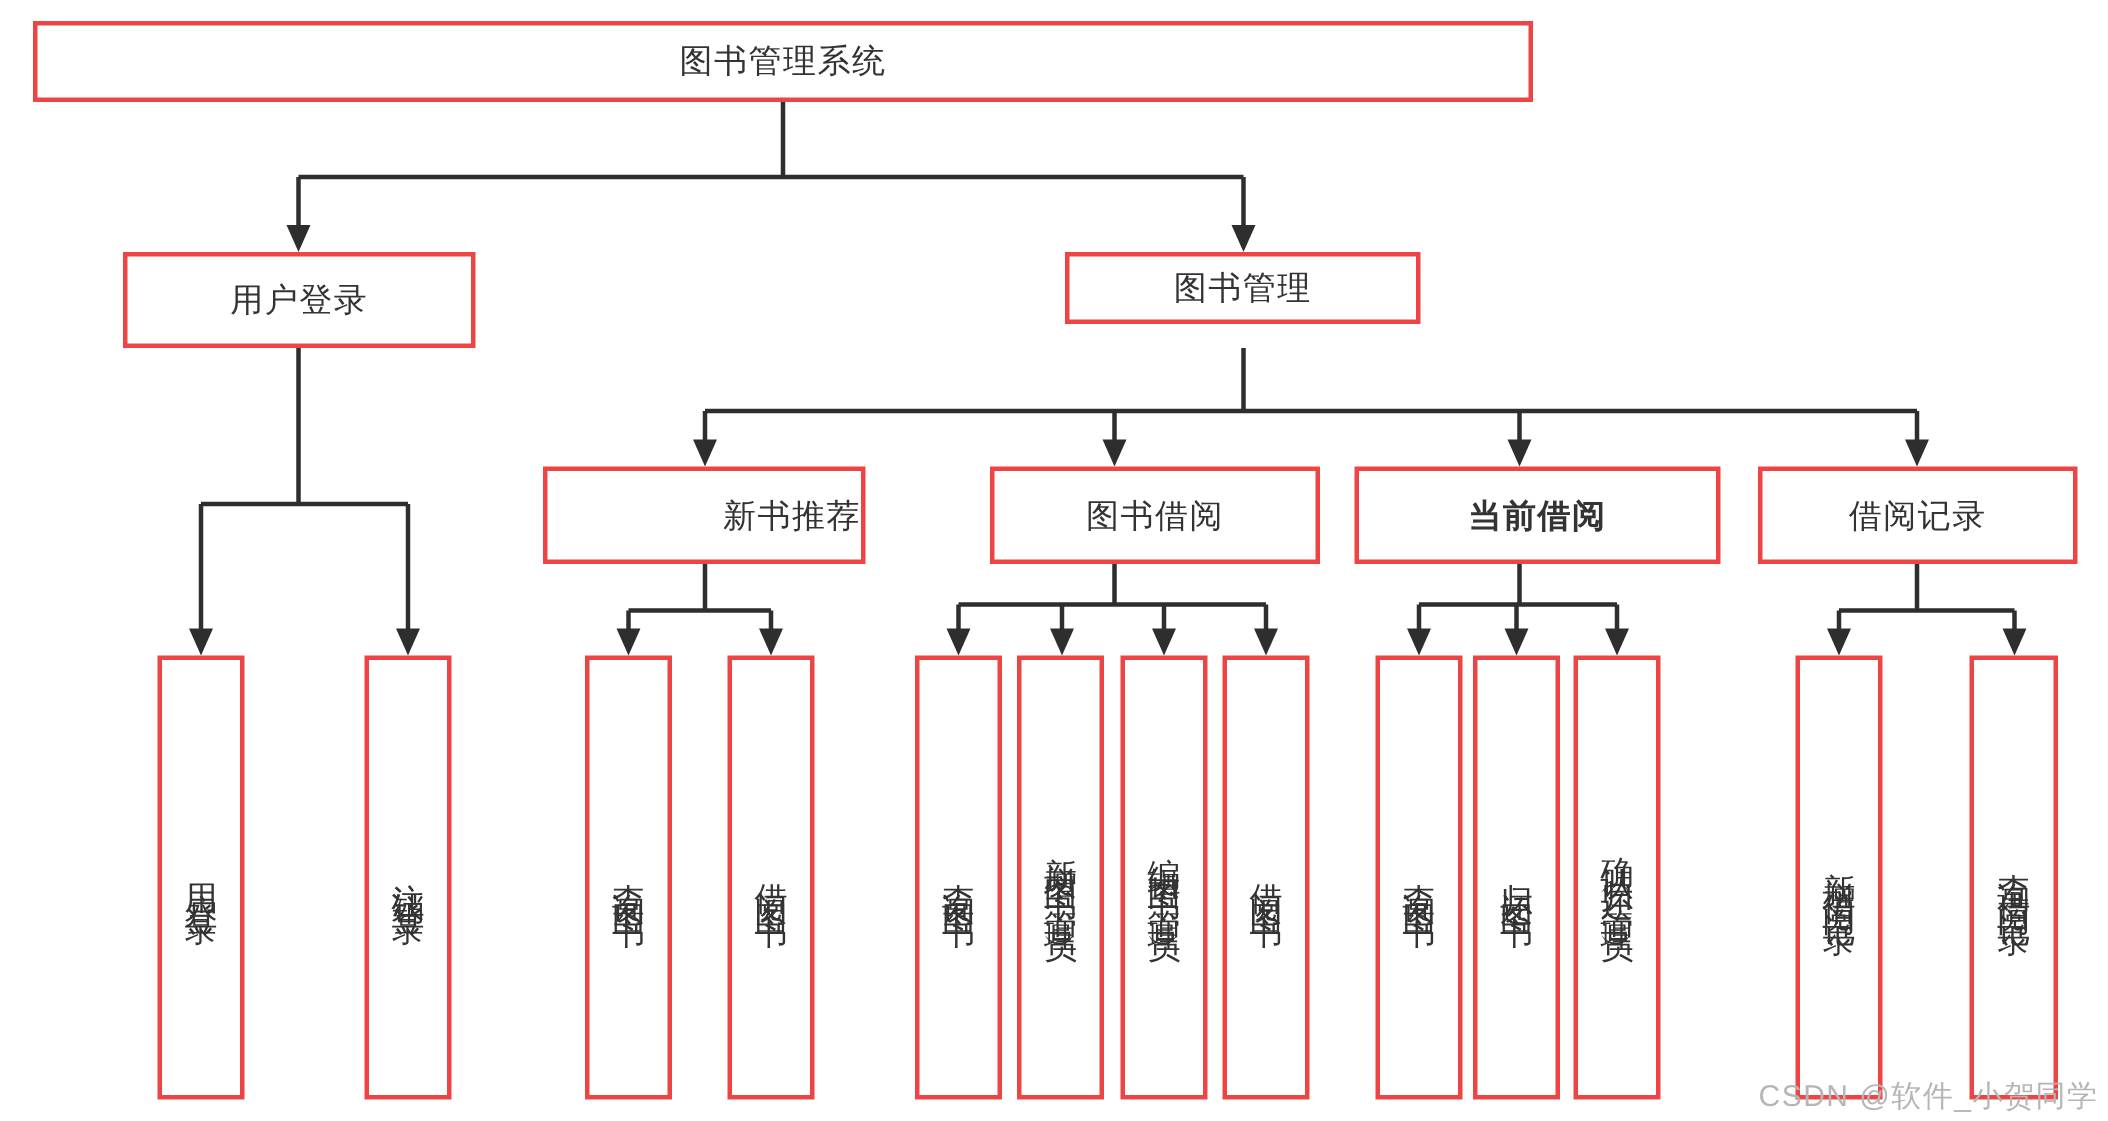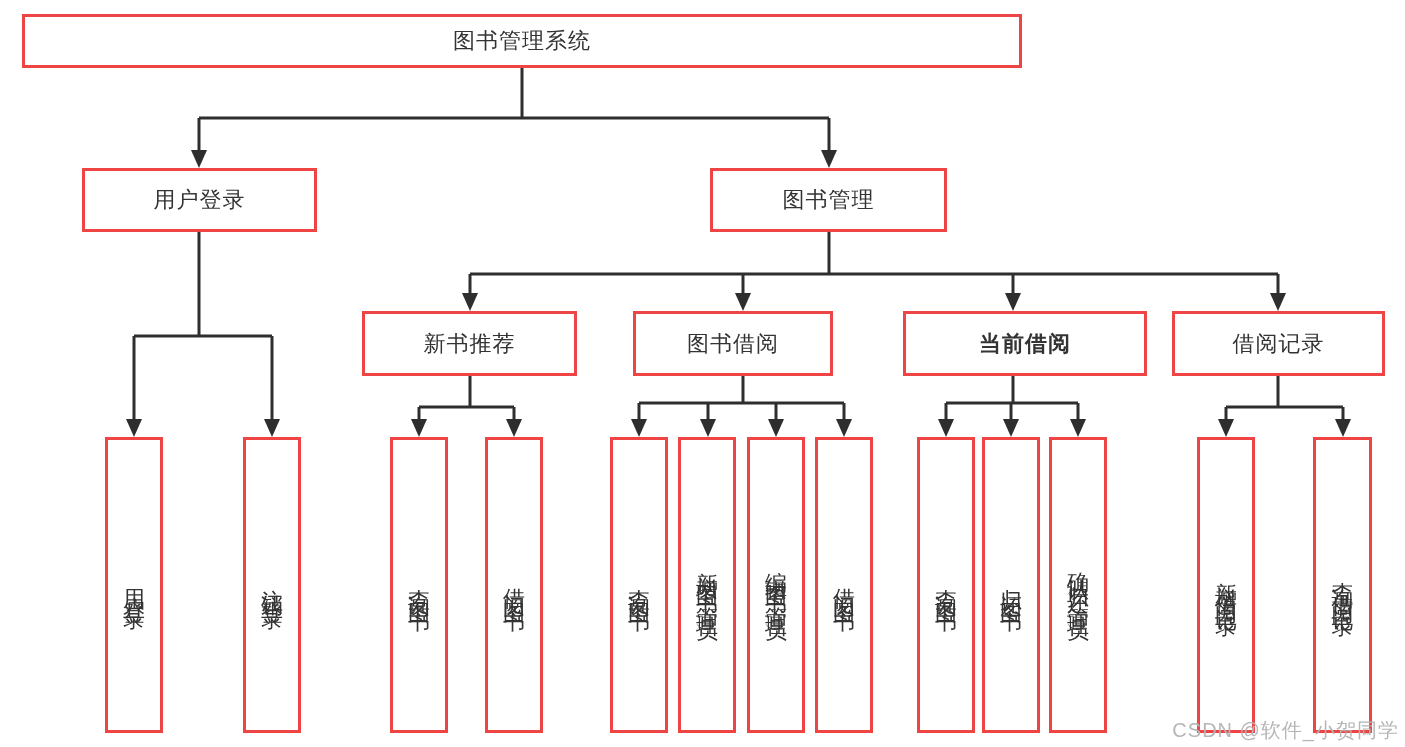--- a/index.html
+++ b/index.html
@@ -127,28 +127,28 @@
       <polygon points="1343,437 1335,419 1351,419"></polygon>
   </svg>
 
   <div class="node" style="left:22px; top:14px; width:1000px; height:54px;">
     <span class="hlabel">图书管理系统</span>
   </div>
 
   <div class="node" style="left:82px; top:168px; width:235px; height:64px;">
     <span class="hlabel">用户登录</span>
   </div>
-  <div class="node" style="left:710px; top:168px; width:237px; height:64px;">
+  <div class="node" style="left:710px; top:168px; width:237px; height:48px;">
     <span class="hlabel">图书管理</span>
   </div>
 
-  <div class="node" style="left:362px; top:311px; width:215px; height:65px;">
+  <div class="node" style="left:362px; top:311px; width:215px; height:65px;justify-content:flex-end;">
     <span class="hlabel">新书推荐</span>
   </div>
-  <div class="node" style="left:633px; top:311px; width:200px; height:65px;">
+  <div class="node" style="left:660px; top:311px; width:220px; height:65px;">
     <span class="hlabel">图书借阅</span>
   </div>
   <div class="node" style="left:903px; top:311px; width:244px; height:65px;font-weight:bold;">
     <span class="hlabel">当前借阅</span>
   </div>
   <div class="node" style="left:1172px; top:311px; width:213px; height:65px;">
     <span class="hlabel">借阅记录</span>
   </div>
 
   <div class="node vbox" style="left:105px;">

